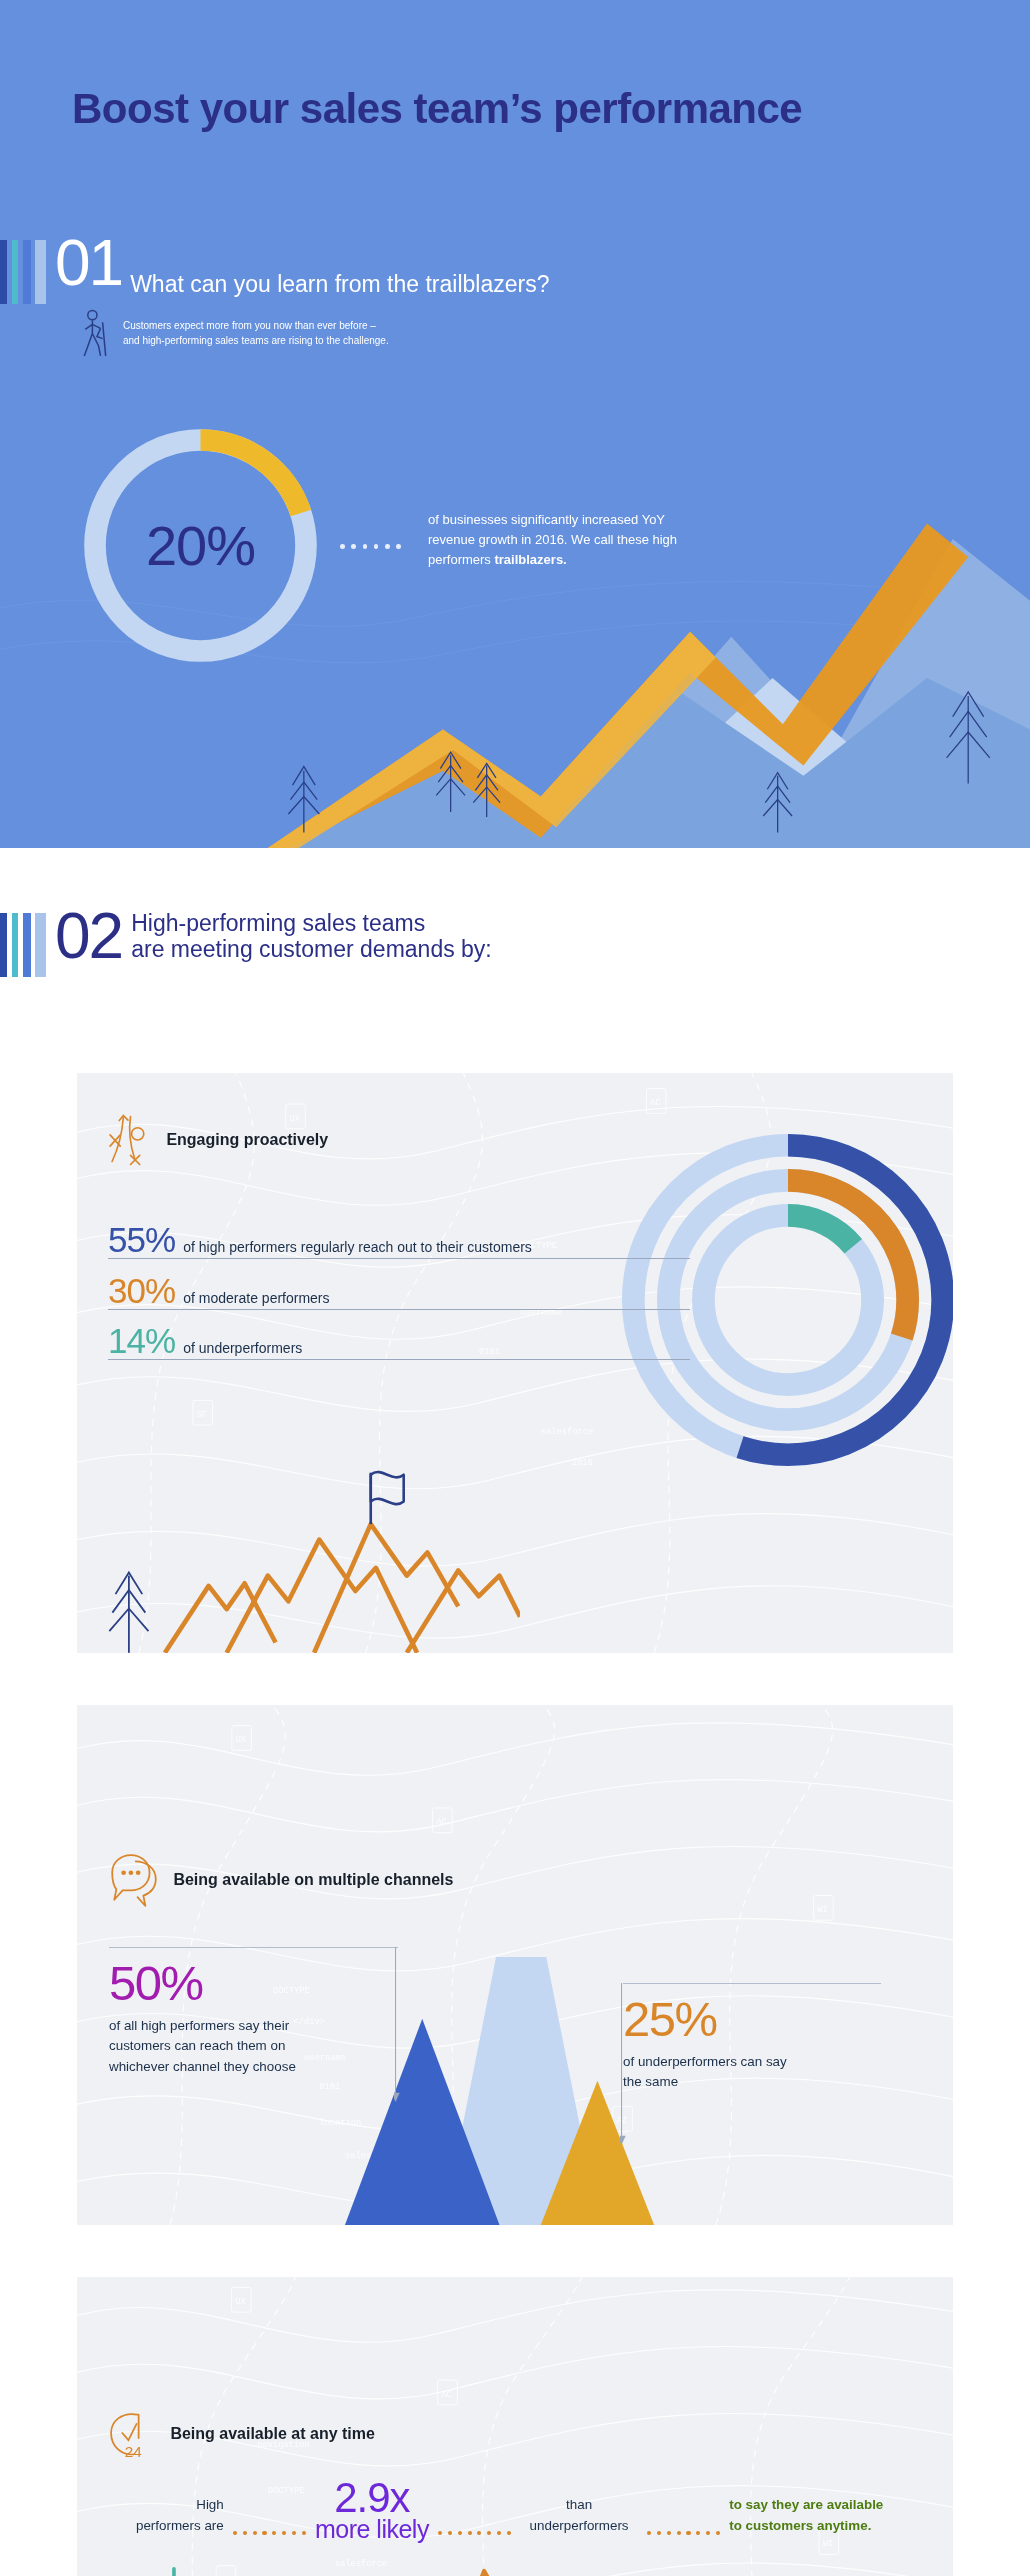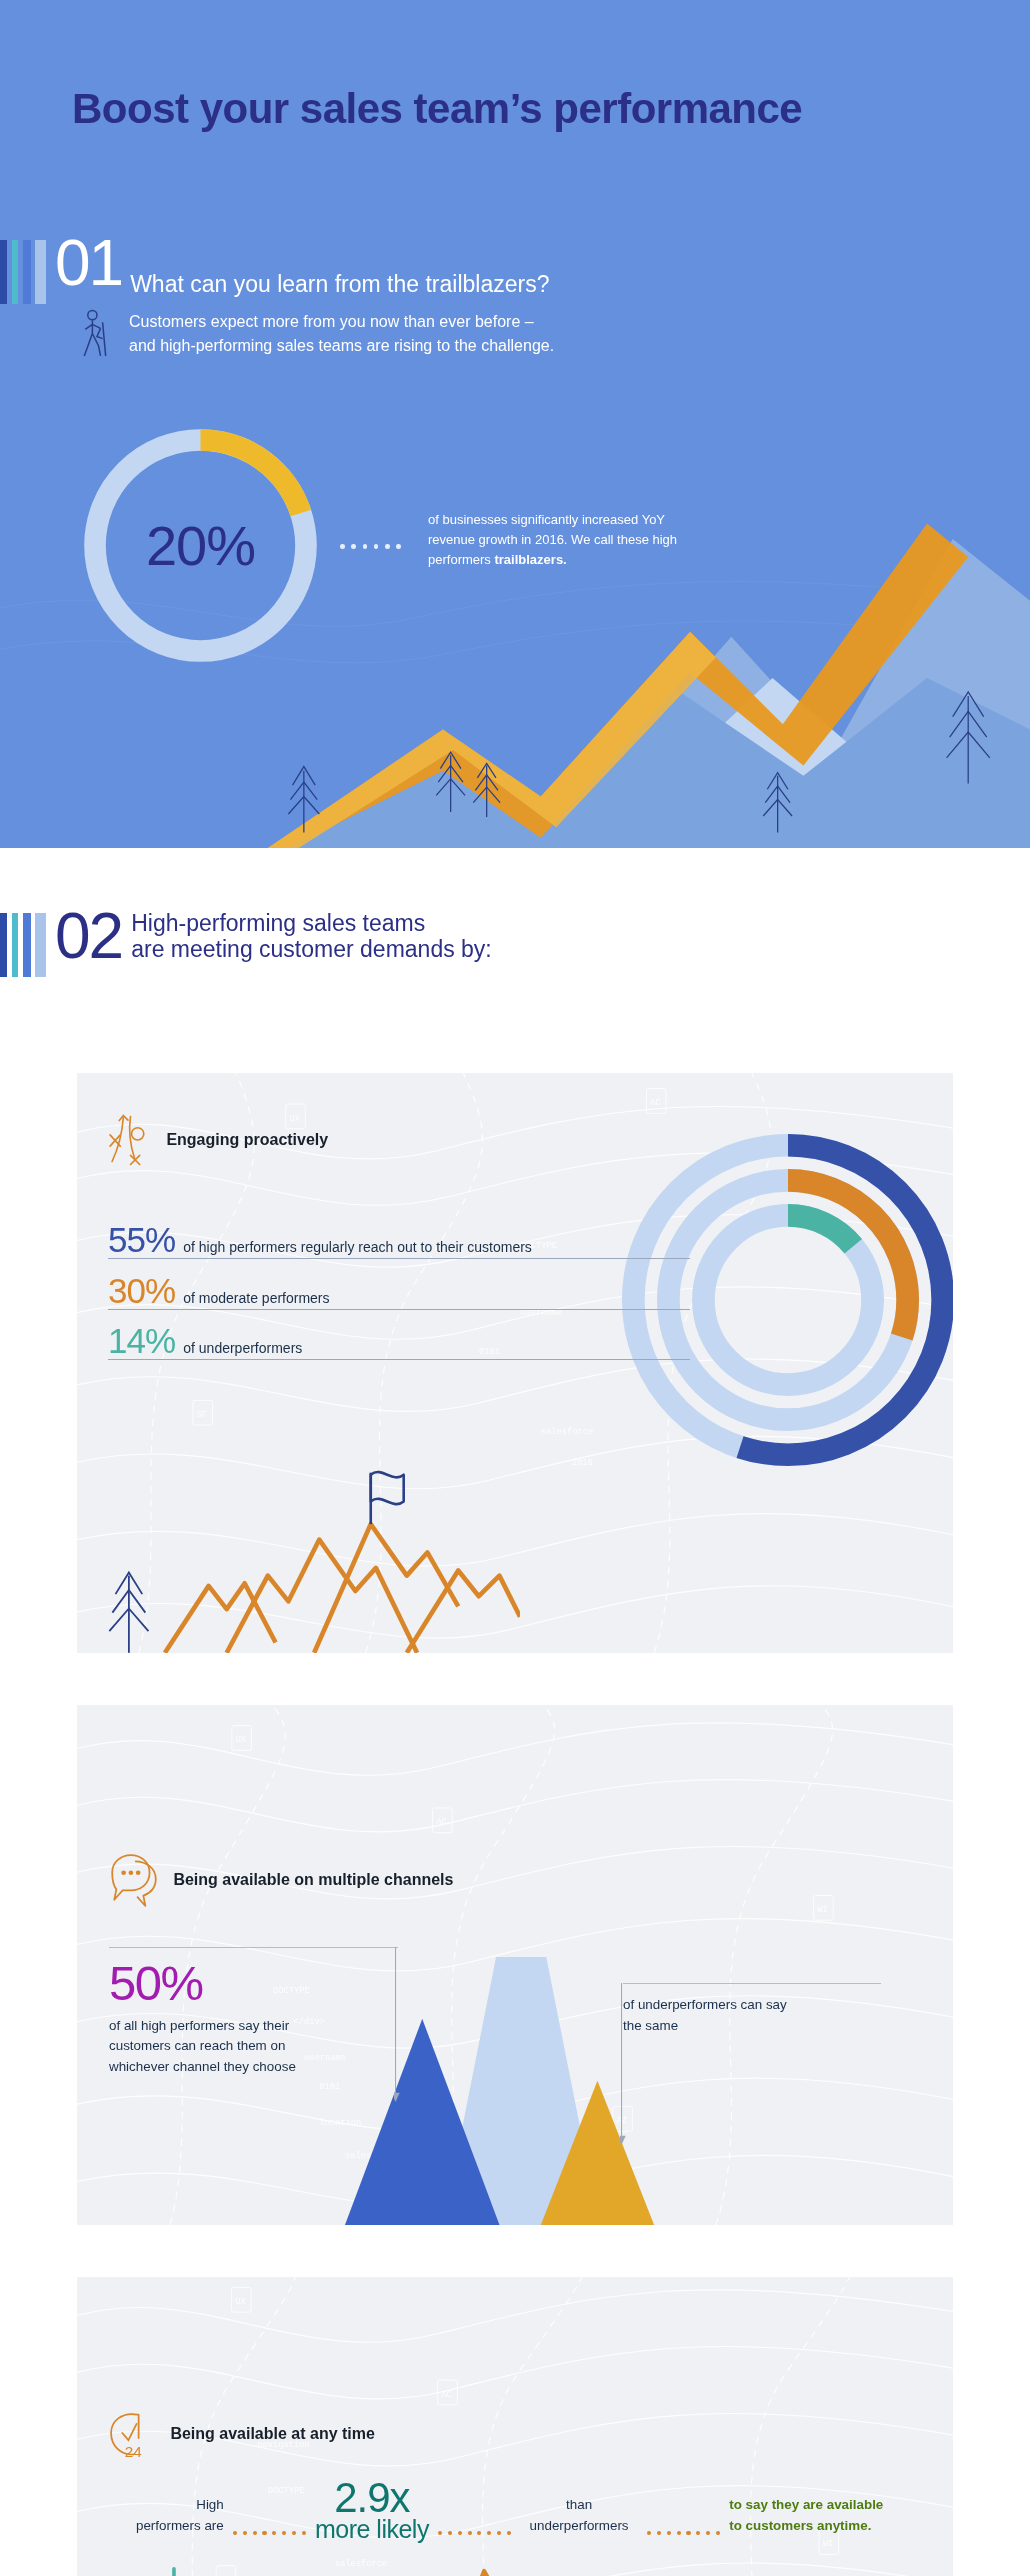--- a/index.html
+++ b/index.html
@@ -47,21 +47,21 @@
   }
   .sec-head-text { font-size: 23px; font-weight: 400; line-height: 1.12; }
   .hero .bignum, .hero .sec-head-text { color: #ffffff; }
   .hero .sec-head-text { margin-left: 8.2px; align-self: flex-end; padding-bottom: 6.2px; }
 
   .hiker-row {
     position: absolute; left: 80px; top: 309px;
     display: flex; align-items: center;
   }
   .hiker-row .txt {
-    margin-left: 13px; font-size: 16px; line-height: 1.45; color: #fff;
+    margin-left: 7px; font-size: 10px; line-height: 1.45; color: #fff;
   }
 
   
   .donut-wrap { position: absolute; left: 77px; top: 422px; width: 247px; height: 247px; }
   .donut-label {
     position: absolute; left: 0; top: 0; width: 247px; height: 247px;
     display: flex; align-items: center; justify-content: center;
     font-size: 56px; color: #2b2f86; letter-spacing: -1px;
   }
   .dots { position: absolute; left: 340px; top: 544px; display: flex; gap: 6.7px; }
@@ -108,21 +108,21 @@
   .cal-box .txt { font-size: 13.4px; line-height: 1.55; margin-top: 7.2px; }
   .cal-rule { border-top: 1px solid #b2bdcd; width: 100%; margin-bottom: 11.3px; }
 
   
   .likely-wrap { position: absolute; z-index: 6; width: 100%; }
   .likely-line { display: flex; align-items: flex-end; justify-content: center; }
   .lk-txt { font-size: 13.4px; line-height: 1.5; color: #1b2f4a; }
   .lk-txt.blue { color: #4d7c0f; font-weight: bold; }
   .lk-dots { display: flex; gap: 5.7px; padding: 0 9.3px 7.2px; }
   .lk-dots span { width: 4.1px; height: 4.1px; border-radius: 50%; background: #d9862a; }
-  .lk-big { font-size: 42px; color: #0f766e; letter-spacing: -1px; line-height: 0.95; text-align: center; }
+  .lk-big { font-size: 42px; color: #6d28d9; letter-spacing: -1px; line-height: 0.95; text-align: center; }
   .lk-big small { display: block; font-size: 25px; letter-spacing: -0.5px; }
 </style>
 </head>
 <body>
 
 <div class="page">
 
   <section class="hero">
 
     <svg class="topo" width="1030" height="848" viewBox="0 0 2000 1645">
@@ -398,20 +398,21 @@
         <div class="pct" style="color:#a21caf">50%</div>
         <div class="txt" style="width:206px;">of all high performers say their customers can reach them on whichever channel they choose</div>
       </div>
       <svg style="position:absolute;left:317px;top:242px;z-index:6;" width="12.4" height="155" viewBox="0 0 24 300">
         <path d="M3 0 L3 284" stroke="#9aa7bd" stroke-width="2" fill="none"></path>
         <polygon points="3,300 -5,282 11,282" fill="#9aa7bd"></polygon>
       </svg>
 
       <div class="cal-box" style="left:546px; top:278px; width:258px;">
         <div class="cal-rule"></div>
+        <div class="pct" style="color:#d9862a">25%</div>
         <div class="txt" style="width:175px;">of underperformers can say the same</div>
       </div>
       <svg style="position:absolute;left:543px;top:278px;z-index:6;" width="12.4" height="162" viewBox="0 0 24 315">
         <path d="M3 0 L3 298" stroke="#9aa7bd" stroke-width="2" fill="none"></path>
         <polygon points="3,315 -5,297 11,297" fill="#9aa7bd"></polygon>
       </svg>
     </div>
 
     <div class="card" style="height:433px; margin-top:52px;">
       <svg class="topo" width="876" height="433" viewBox="0 0 1700 840">

